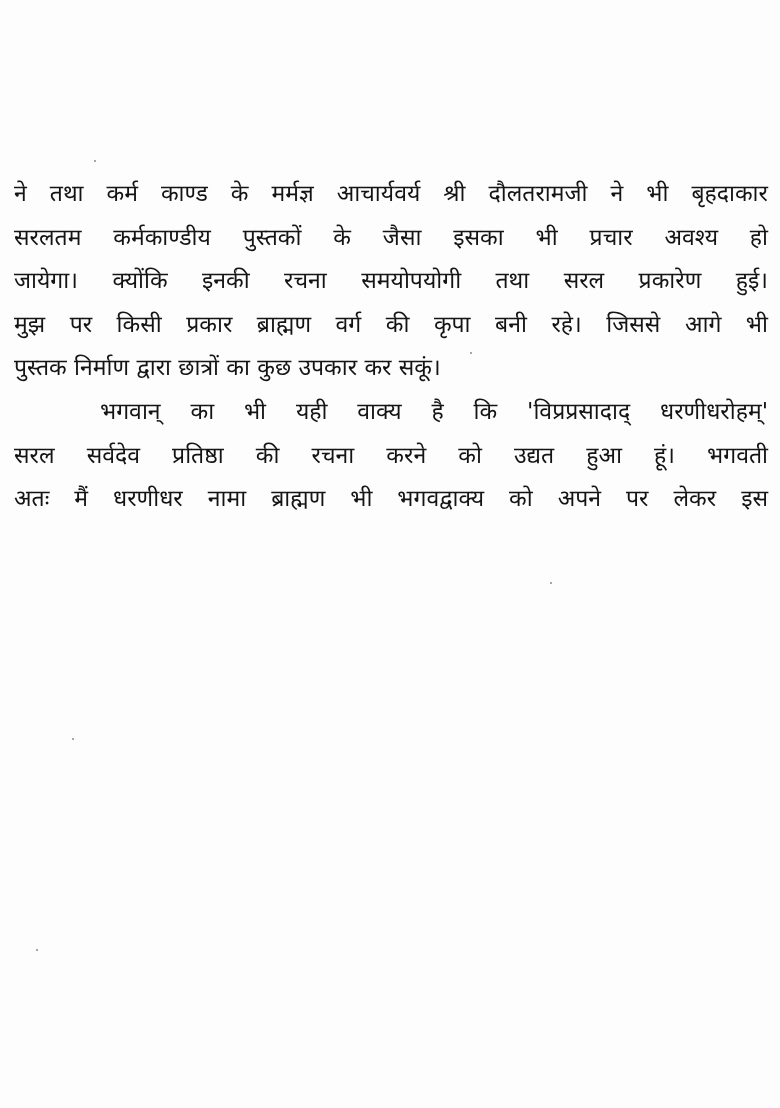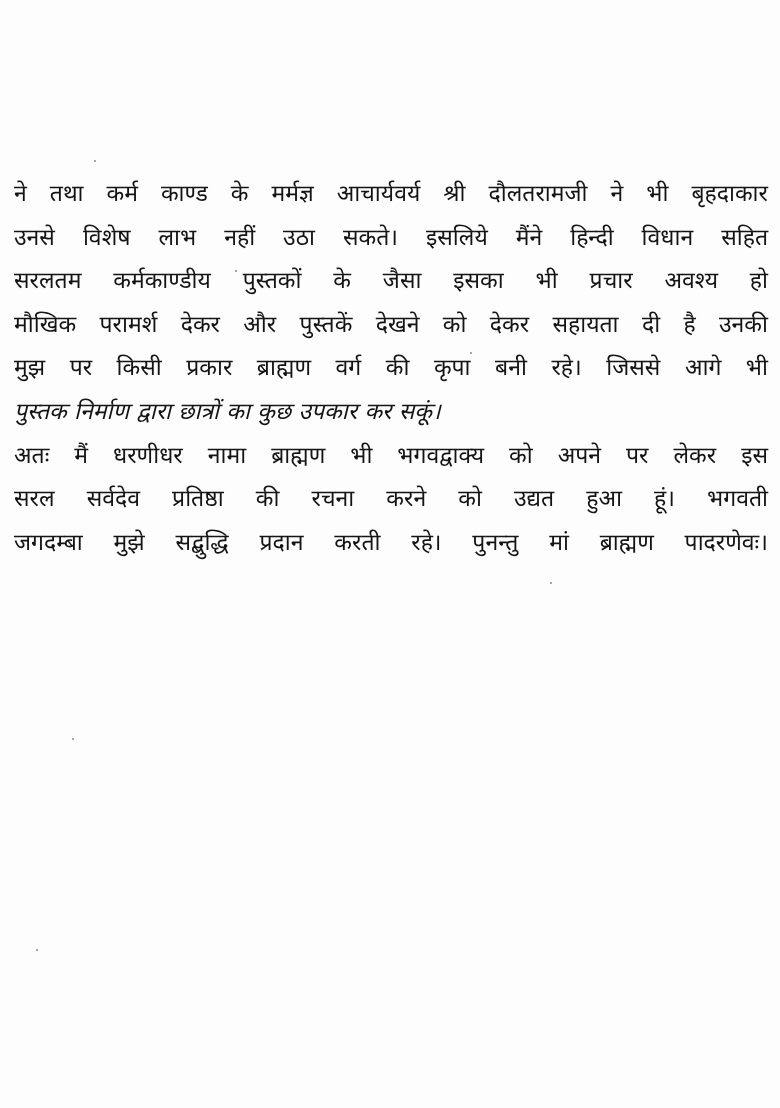--- a/index.html
+++ b/index.html
@@ -38,44 +38,42 @@
     text-align: justify;
     text-align-last: justify;
     font-weight: 500;
     letter-spacing: 0px;
   }
   .line.indent {
     padding-left: 86px;
   }
   .line.last {
     text-align-last: left;
-    font-style: italic;
   }
   .speck {
     position: absolute;
     width: 2px;
     height: 2px;
     background: #888;
     border-radius: 1px;
   }
 </style>
 </head>
 <body>
 
 <div class="page">
   <div class="text-block">
     <span class="line">ने तथा कर्म काण्ड के मर्मज्ञ आचार्यवर्य श्री दौलतरामजी ने भी बृहदाकार</span>
-    <span class="line">उनसे विशेष लाभ नहीं उठा सकते। इसलिये मैंने हिन्दी विधान सहित</span>
     <span class="line">सरलतम कर्मकाण्डीय पुस्तकों के जैसा इसका भी प्रचार अवश्य हो</span>
-    <span class="line">मौखिक परामर्श देकर और पुस्तकें देखने को देकर सहायता दी है उनकी</span>
+    <span class="line">जायेगा। क्योंकि इनकी रचना समयोपयोगी तथा सरल प्रकारेण हुई।</span>
     <span class="line">मुझ पर किसी प्रकार ब्राह्मण वर्ग की कृपा बनी रहे। जिससे आगे भी</span>
     <span class="line last">पुस्तक निर्माण द्वारा छात्रों का कुछ उपकार कर सकूं।</span>
+    <span class="line indent">भगवान् का भी यही वाक्य है कि 'विप्रप्रसादाद् धरणीधरोहम्'</span>
+    <span class="line">सरल सर्वदेव प्रतिष्ठा की रचना करने को उद्यत हुआ हूं। भगवती</span>
     <span class="line">अतः मैं धरणीधर नामा ब्राह्मण भी भगवद्वाक्य को अपने पर लेकर इस</span>
-    <span class="line">सरल सर्वदेव प्रतिष्ठा की रचना करने को उद्यत हुआ हूं। भगवती</span>
-    <span class="line">जगदम्बा मुझे सद्बुद्धि प्रदान करती रहे। पुनन्तु मां ब्राह्मण पादरणेवः।</span>
   </div>
 
   <div class="speck" style="left:94px; top:160px;"></div>
   <div class="speck" style="left:235px; top:270px;"></div>
   <div class="speck" style="left:470px; top:352px;"></div>
   <div class="speck" style="left:550px; top:582px;"></div>
   <div class="speck" style="left:72px; top:738px;"></div>
   <div class="speck" style="left:36px; top:949px;"></div>
 </div>
 

